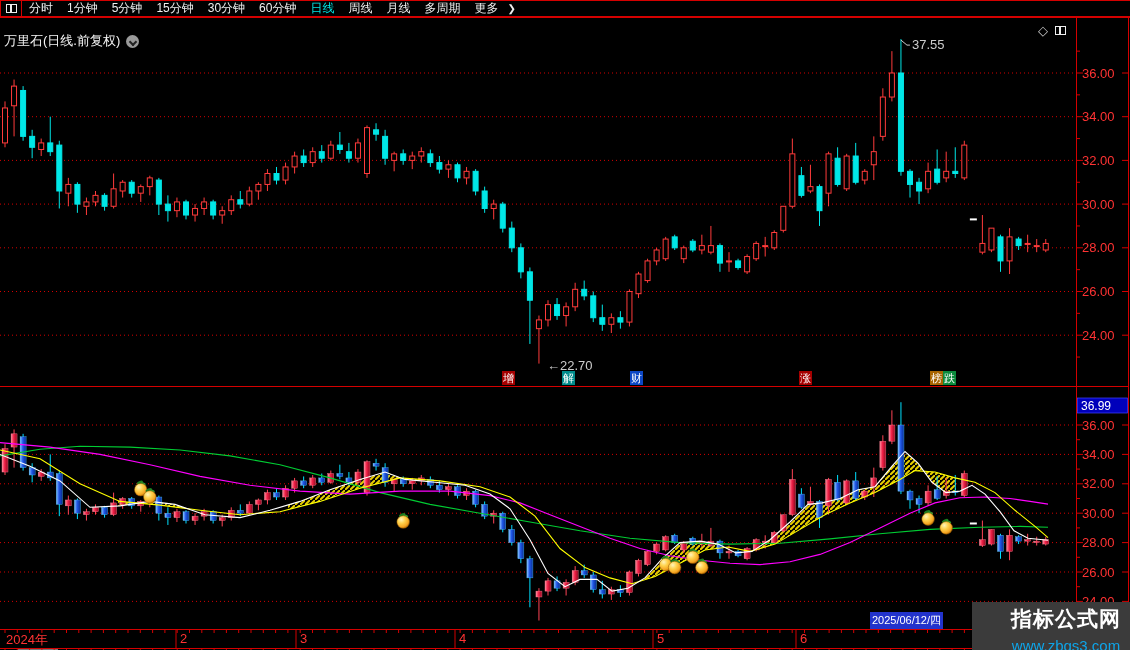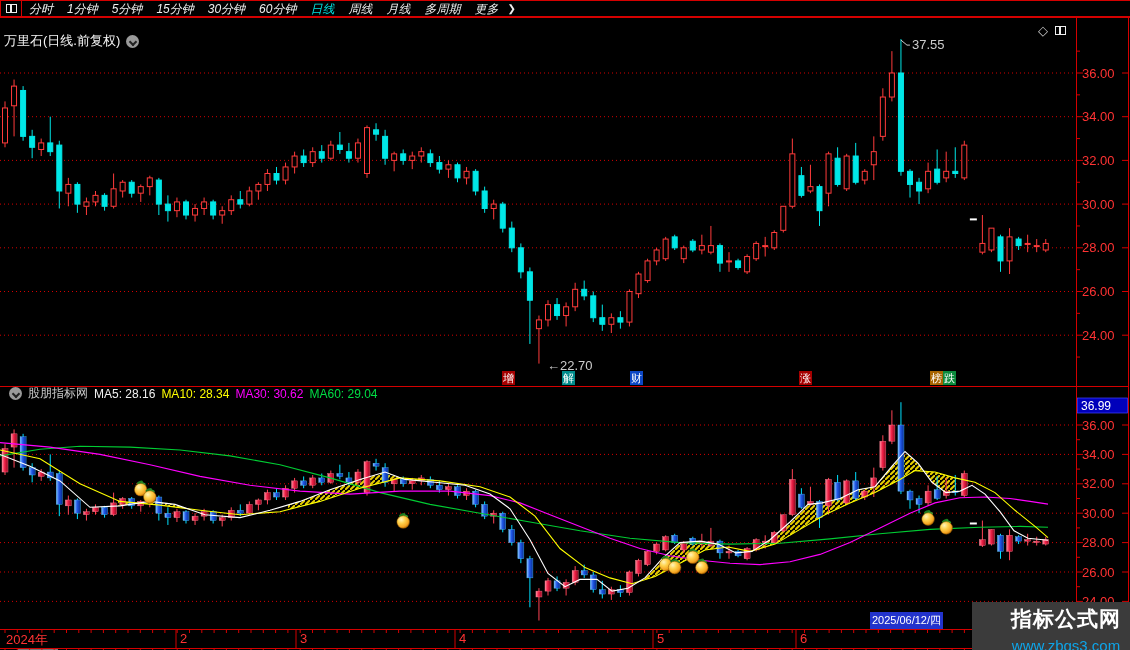--- a/index.html
+++ b/index.html
@@ -6,21 +6,21 @@
   #app{position:relative;width:1130px;height:650px;background:#000;overflow:hidden;
        font-family:"Liberation Sans","DejaVu Sans",sans-serif;}
   
   #toolbar{position:absolute;left:0;top:0;width:1130px;height:17px;
            border-top:1px solid #d40000;border-bottom:1px solid #d40000;box-sizing:border-box;
            display:flex;align-items:center;background:#000;z-index:30;}
   #win-icon-box{width:22px;height:17px;border-left:1px solid #d40000;border-right:1px solid #d40000;
                 box-sizing:border-box;display:flex;align-items:center;justify-content:center;}
   .win-glyph{width:11px;height:9px;border:1px solid #eee;box-sizing:border-box;position:relative;}
   .win-glyph::after{content:"";position:absolute;left:3px;top:0;width:2px;height:100%;background:#eee;}
-  #period-menu{display:flex;align-items:center;height:17px;font-style:italic;}
+  #period-menu{display:flex;align-items:flex-start;height:17px;}
   .period-item{color:#efefef;font-size:12px;line-height:16px;padding:0 7px;cursor:default;white-space:nowrap;}
   .period-item.active{color:#00e5e5;}
   #more-arrow{color:#efefef;font-size:10px;padding:0 2px;}
   #toolbar-right{margin-left:auto;display:flex;height:17px;}
   .tb-right-item{color:#f2f2f2;font-size:12px;line-height:15px;padding:0 8px;
                  border:1px solid #d40000;box-sizing:border-box;height:17px;white-space:nowrap;}
   
   #title-bar{position:absolute;left:4px;top:32px;display:flex;align-items:center;z-index:20;}
   #main-title{color:#f5f5f5;font-size:13px;}
   .chev-circle{display:inline-block;width:13px;height:13px;border-radius:50%;background:#9a9a9a;
@@ -76,28 +76,20 @@
   <div id="title-bar">
     <span id="main-title">万里石(日线.前复权)</span>
     <span class="chev-circle"></span>
   </div>
 
   <div id="corner-icons">
     <span id="diamond-icon">◇</span>
     <span class="win-glyph"></span>
   </div>
 
-  <div id="ind-header">
-    <span class="chev-circle"></span>
-    <span id="ind-source">股朋指标网</span>
-    <span class="ma-item" style="color: rgb(240, 240, 240);">MA5: 28.16</span>
-    <span class="ma-item" style="color: rgb(255, 255, 0);">MA10: 28.34</span>
-    <span class="ma-item" style="color: rgb(255, 0, 255);">MA30: 30.62</span>
-    <span class="ma-item" style="color: rgb(0, 221, 68);">MA60: 29.04</span>
-  </div>
 
   <svg id="chart-svg" width="1130" height="650">
       <defs>
         <linearGradient id="gradR" x1="0" y1="0" x2="1" y2="0">
           <stop offset="0%" stop-color="#ff8fa0"></stop>
           <stop offset="45%" stop-color="#f01f46"></stop>
           <stop offset="100%" stop-color="#8f0b22"></stop>
         </linearGradient>
         <linearGradient id="gradB" x1="0" y1="0" x2="1" y2="0">
           <stop offset="0%" stop-color="#8fc2ff"></stop>

